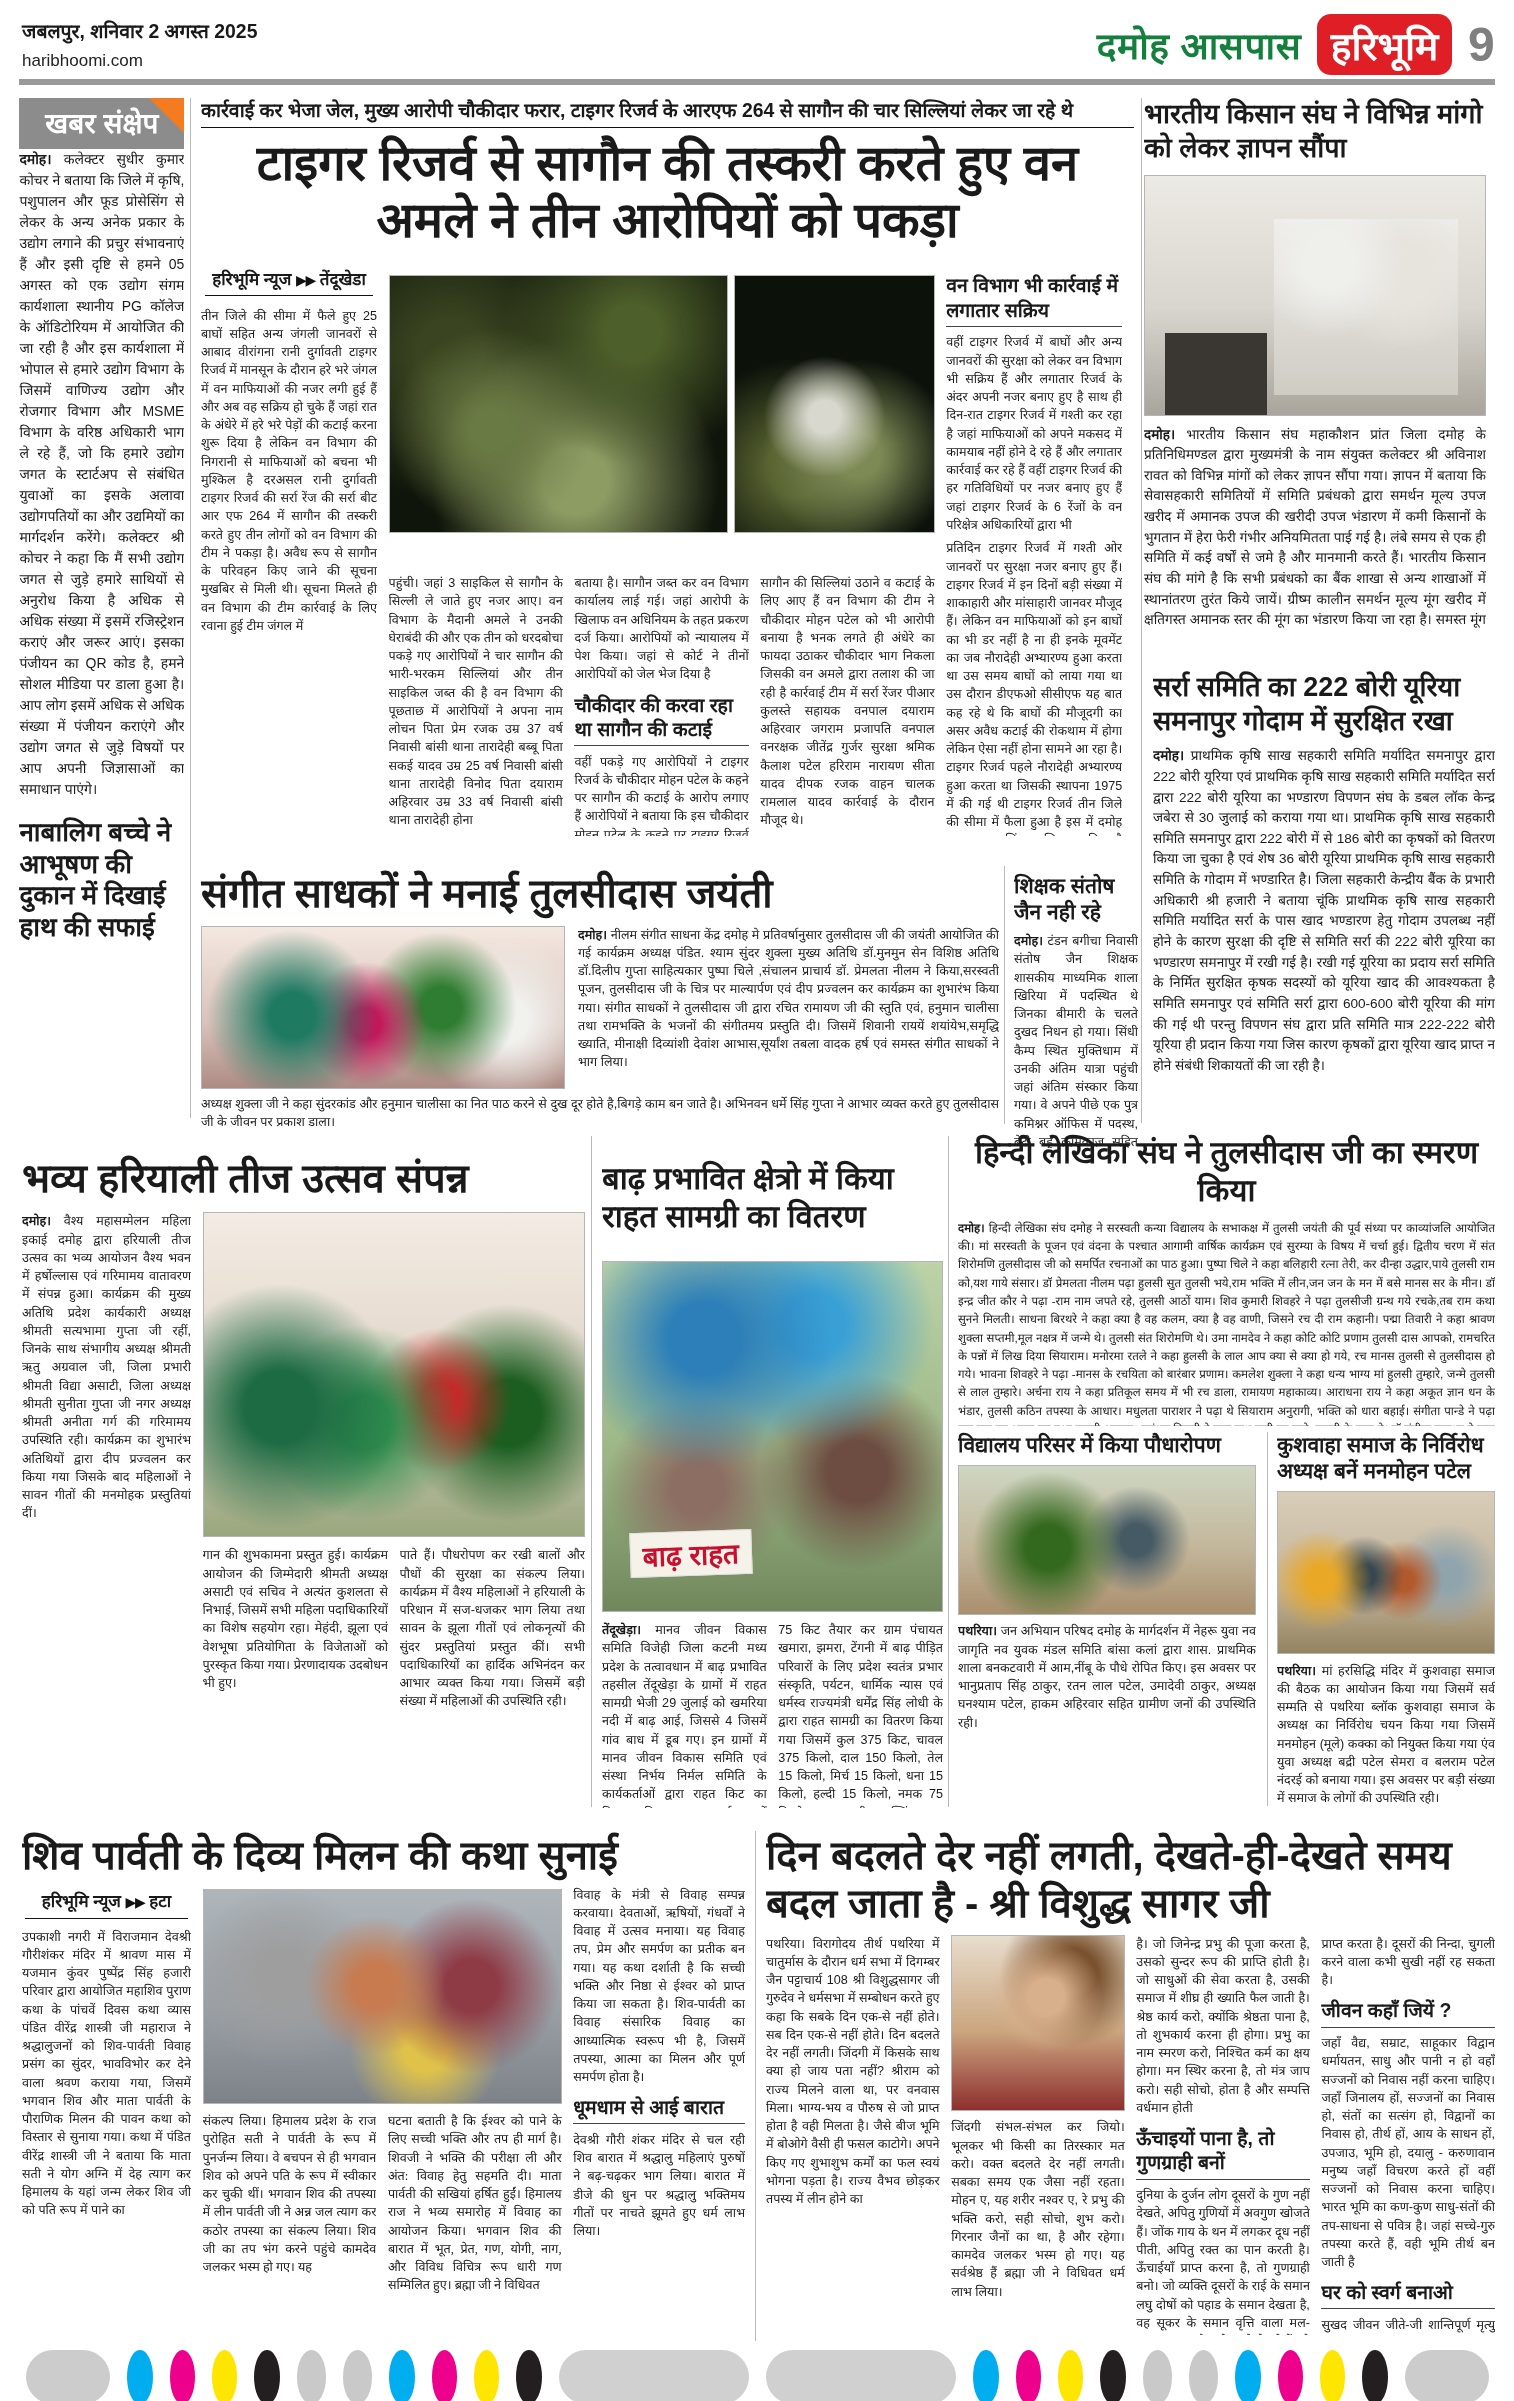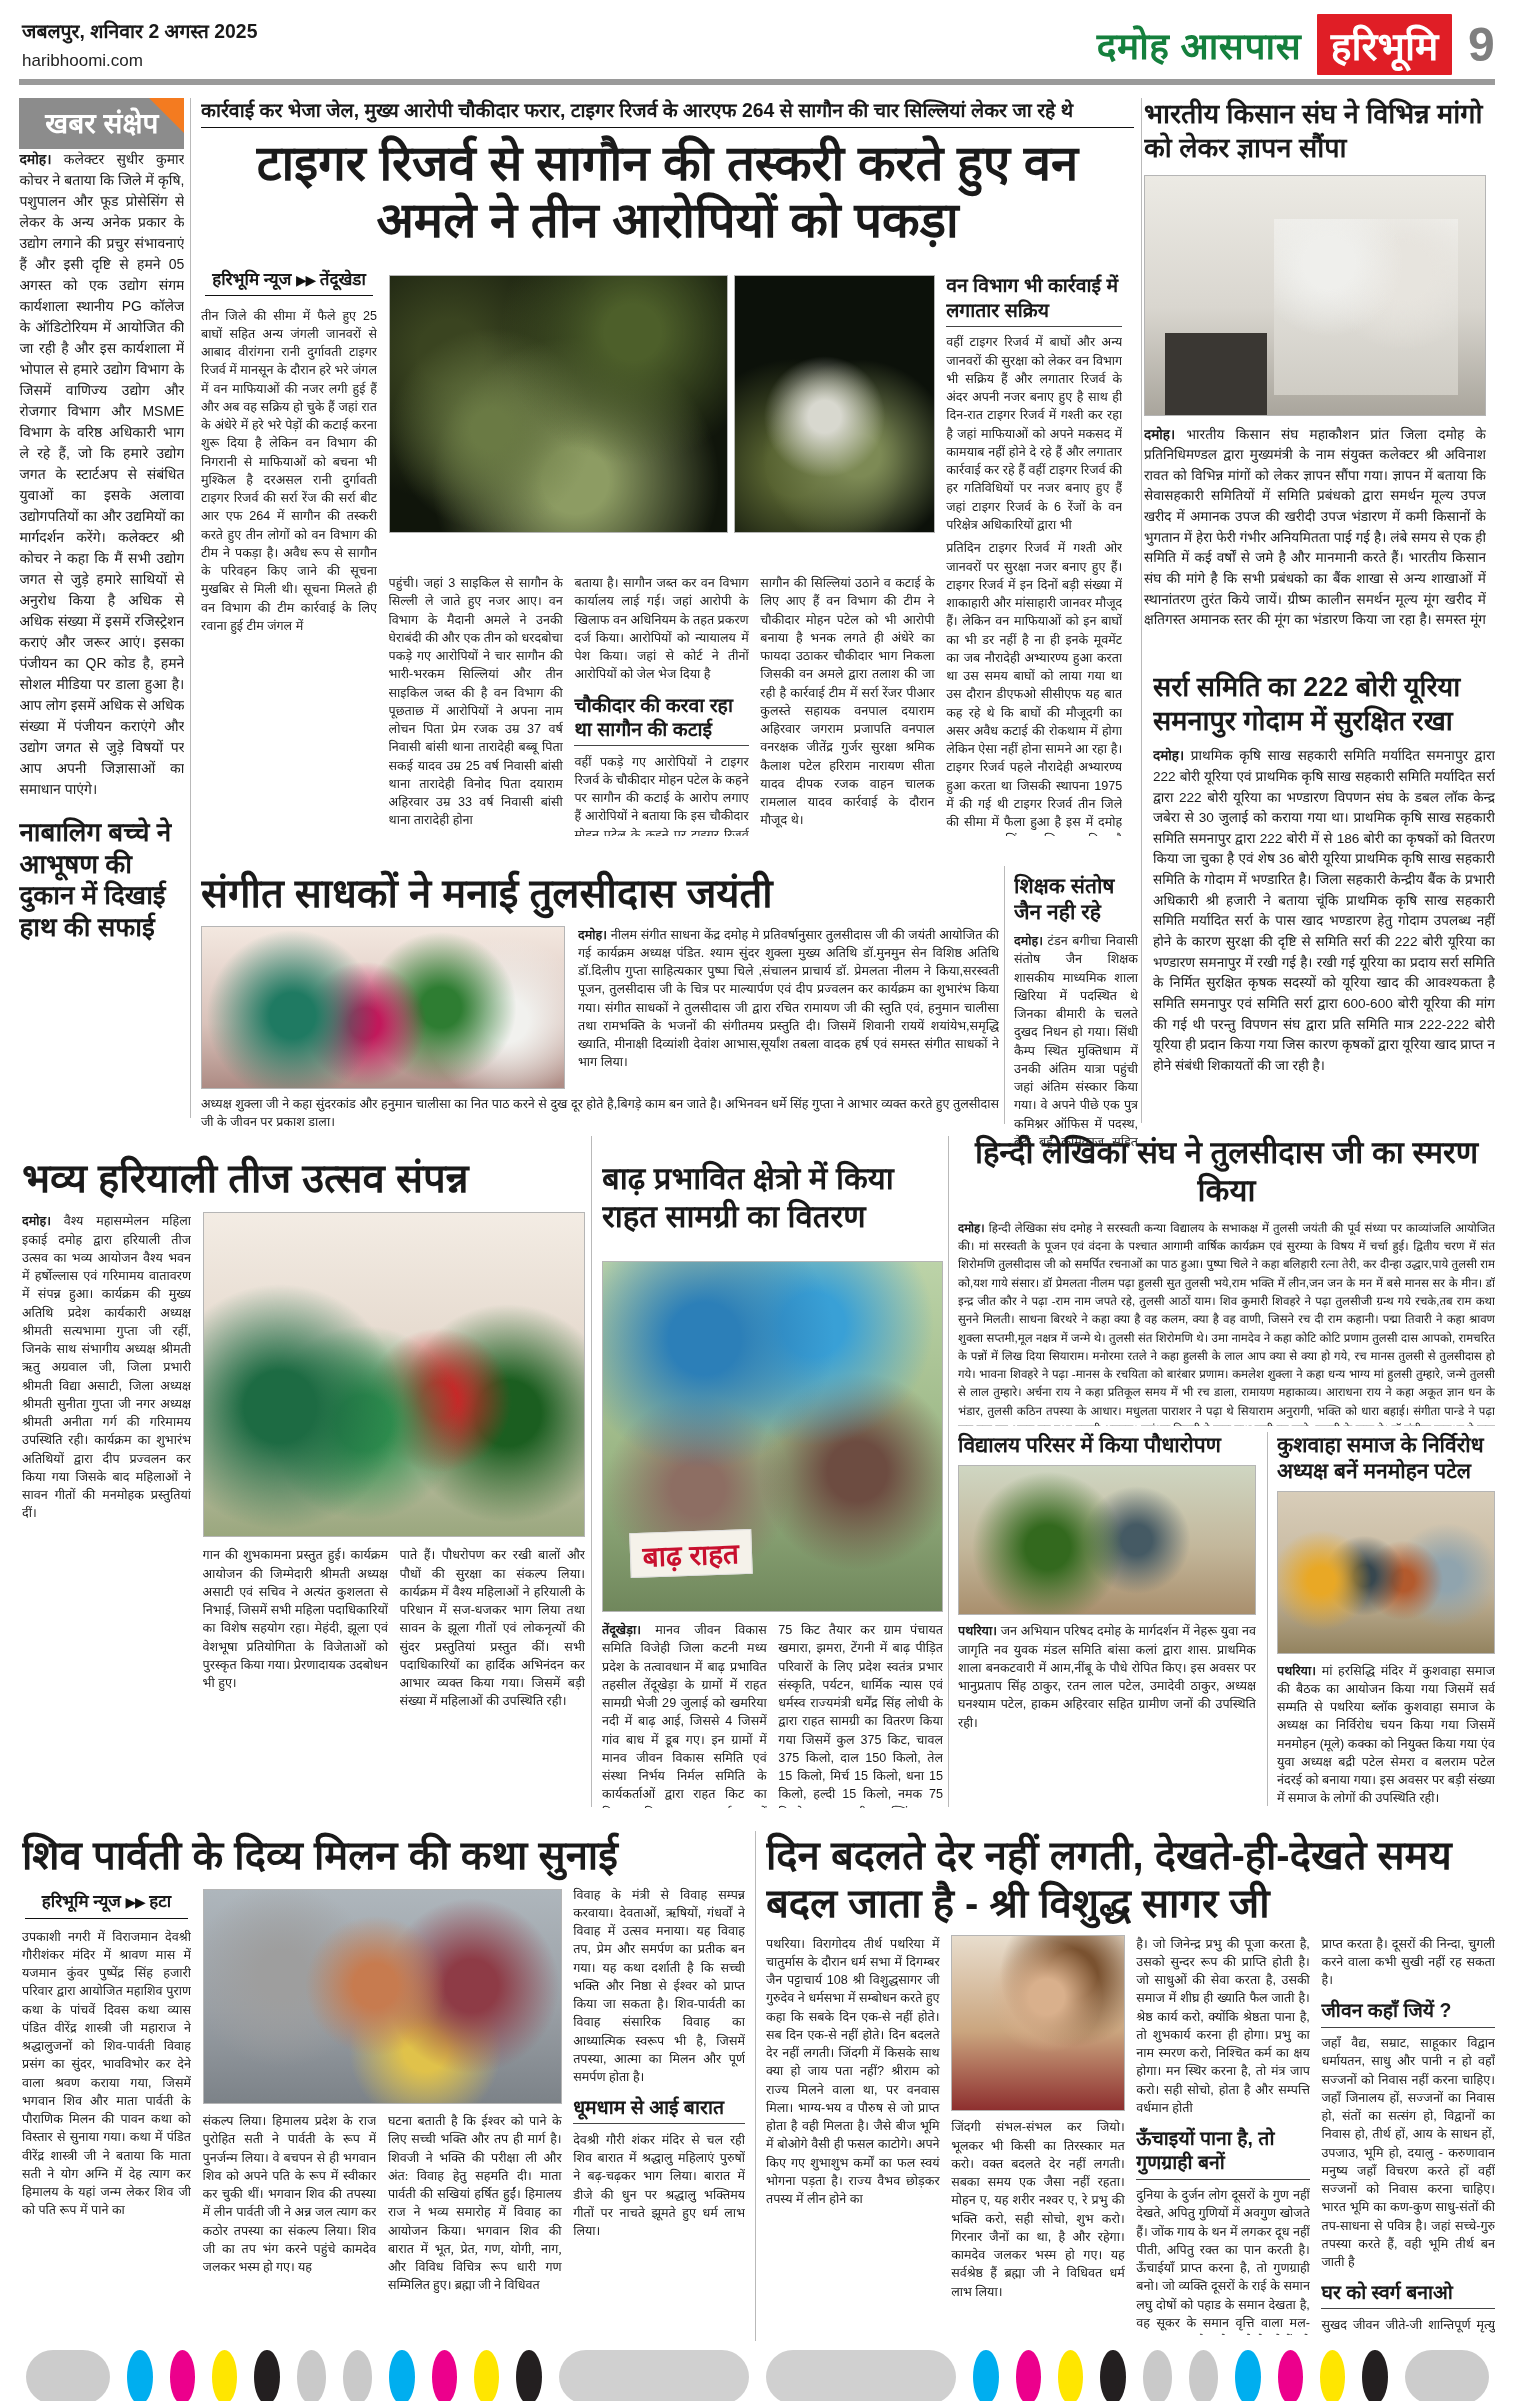--- a/index.html
+++ b/index.html
@@ -3,21 +3,21 @@
 <meta charset="utf-8">
 <style>
   html,body{margin:0;padding:0;background:#ffffff;}
   body{font-family:"Liberation Sans","DejaVu Sans",sans-serif;color:#1a1a1a;}
   #page{position:relative;width:1514px;height:2401px;background:#fff;overflow:hidden;}
   .abs{position:absolute;}
   
   .city-date{font-size:19.4px;font-weight:800;letter-spacing:0;}
   .website{font-size:17px;color:#222;margin-top:6.5px;}
   .section-name{font-size:37px;font-weight:800;color:#15803d;letter-spacing:0.6px;}
-  .brand-box{background:#e01e26;color:#fff;font-size:39px;font-weight:800;padding:3.9px 14px;border-radius:1px;display:inline-block;}
+  .brand-box{background:#e01e26;color:#fff;font-size:39px;font-weight:800;padding:3.9px 14px;border-radius:14px;display:inline-block;}
   .page-num{font-size:48px;font-weight:700;color:#7f7f7f;}
   .top-rule{background:#9a9a9a;height:5.8px;}
   
   .sb-head{background:#8c8c8c;color:#fff;font-size:28px;font-weight:800;text-align:center;padding:5.2px 0 7.7px;position:relative;}
   .sb-fold{position:absolute;right:-1.3px;top:0;width:0;height:0;border-top:37px solid #f47b20;border-left:37px solid transparent;}
   .brief-h{font-size:26px;font-weight:800;line-height:1.22;margin:17px 0 6.5px;}
   .brief-b{font-size:14px;line-height:1.5;text-align:justify;}
   .lead{font-weight:800;}
   
   .kicker{font-size:19.4px;font-weight:800;border-bottom:1.9px solid #111;padding-bottom:3.9px;line-height:1.3;}

